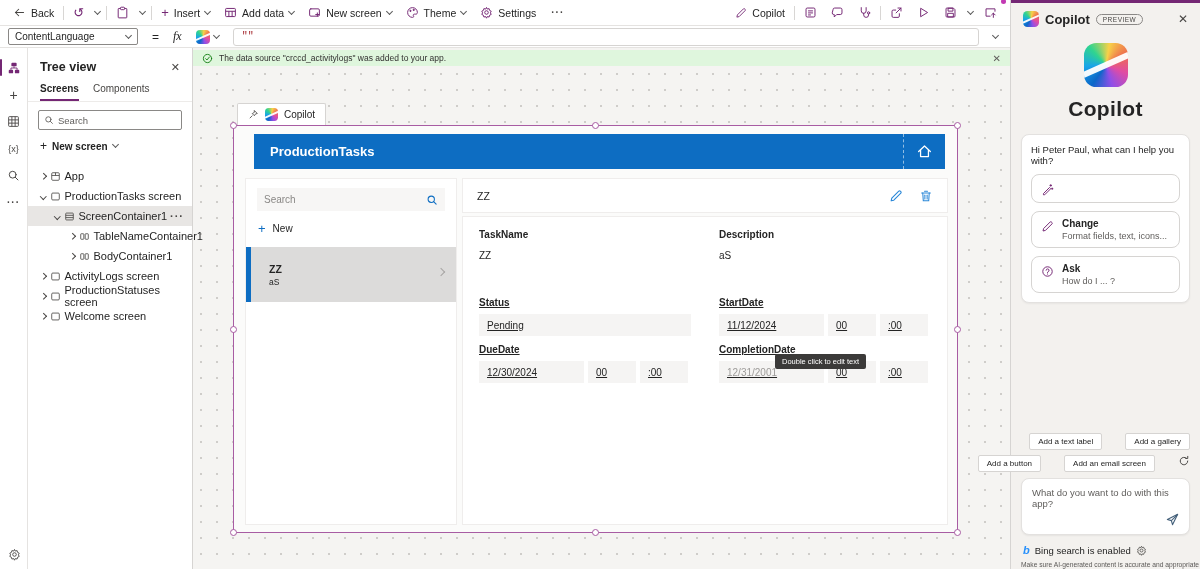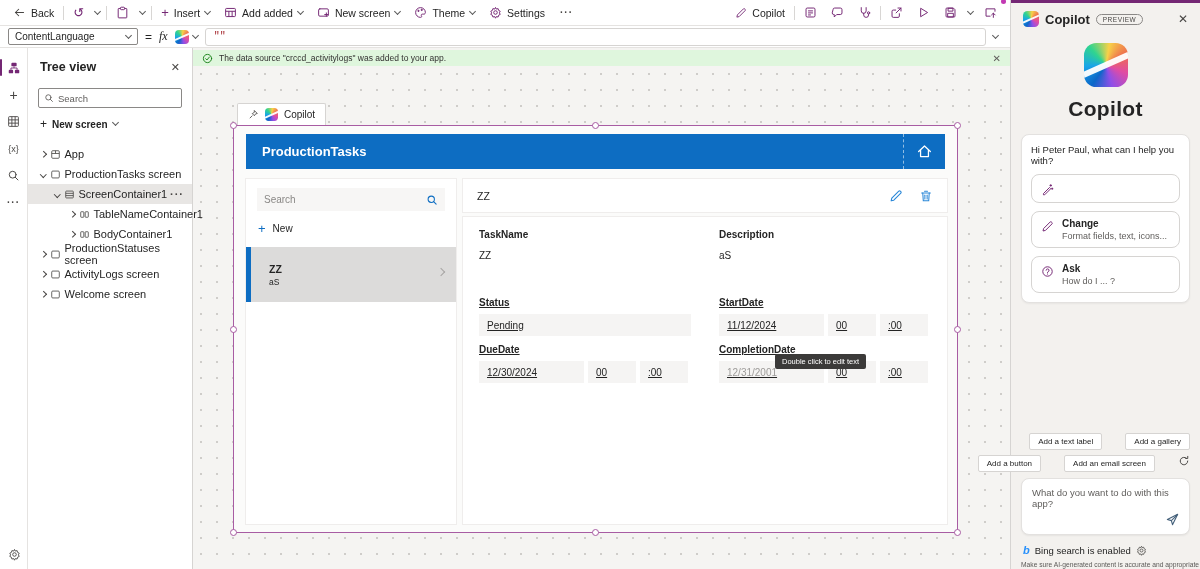--- a/index.html
+++ b/index.html
@@ -14,21 +14,21 @@
   .tb-btn { display:flex; align-items:center; gap:5px; height:24px; padding:0 7px; font-size:10.5px; color:#242424; cursor:default; border-radius:3px;}
   .tb-btn .glyph { color:#742774; }
   .sep { width:1px; height:14px; background:#d8d6d4; margin:0 2px; }
   .chev { width:5px; height:5px; border-right:1.2px solid #5b5b5b; border-bottom:1.2px solid #5b5b5b; transform:rotate(45deg); margin-top:-3px; }
   .spacer { flex:1; }
   .dotdot { color:#484644; letter-spacing:1px; font-weight:bold; padding:0 8px;}
   .reddot { position:absolute; right:-2px; top:-2px; width:5px; height:5px; border-radius:50%; background:#c239b3; }
 
   
   .fbar { position:absolute; left:0; top:26px; width:1010px; height:22px; background:#fff;
-          border-bottom:1px solid #e5e3e1; display:flex; align-items:center; padding:0 8px; gap:7px; z-index:30;}
+          border-bottom:1px solid #e5e3e1; display:flex; align-items:center; padding:0 8px; gap:14px; z-index:30;}
   .prop-select { width:130px; height:17px; border:1px solid #8a8886; border-radius:2px; display:flex; align-items:center;
                  justify-content:space-between; padding:0 6px; font-size:10px; background:#fff;}
   .fx { font-family:"Liberation Serif",serif; font-style:italic; font-size:12px; color:#242424; }
   .cp-chip { display:flex; align-items:center; gap:4px; }
   .fml-box { flex:1; height:18px; border:1px solid #d6d4d2; border-radius:3px; display:flex; align-items:center; padding:0 8px;
              font-family:"Liberation Mono",monospace; font-size:10px; color:#a4262c; background:#fff;}
 
   
   .rail { position:absolute; left:0; top:48px; width:28px; bottom:0; background:#fff; border-right:1px solid #e5e3e1; z-index:20;
           display:flex; flex-direction:column; align-items:center; padding-top:6px; }
@@ -65,21 +65,21 @@
   .canvas { position:absolute; left:0; right:0; top:18px; bottom:0;
             background-image:radial-gradient(circle,#cfcdca 1px,transparent 1px); background-size:16px 16px; }
 
   .screen { position:absolute; left:41px; top:60px; width:723px; height:406px; background:#fbfbfa; box-shadow:0 0 0 1px #ececea; }
   .selrect { position:absolute; left:40px; top:59px; width:725px; height:408px; border:1px solid #a85ca3; pointer-events:none; z-index:5;}
   .hdl { position:absolute; width:7px; height:7px; border-radius:50%; background:#fff; border:1px solid #a85ca3; }
 
   .cp-tab { position:absolute; left:44px; top:37px; height:22px; background:#fff; border:1px solid #d6d4d2; border-bottom:0;
             display:flex; align-items:center; gap:6px; padding:0 10px; font-size:10px; z-index:6; border-radius:2px 2px 0 0;}
 
-  .app-header { position:absolute; left:12px; top:8px; right:12px; height:35px; background:#0d6dc2; color:#fff;
+  .app-header { position:absolute; left:20px; top:8px; right:12px; height:35px; background:#0d6dc2; color:#fff;
                 display:flex; align-items:center; padding:0 0 0 16px; }
   .app-header .title { font-size:13px; font-weight:bold; }
   .app-header .home { margin-left:auto; height:100%; display:flex; align-items:center; padding:0 12px;
                       border-left:1px dashed rgba(255,255,255,.55); }
 
   .gallery { position:absolute; left:12px; top:53px; width:210px; height:345px; background:#fff; box-shadow:0 0 0 1px #efedec; }
   .gal-search { margin:9px 11px 0 11px; height:23px; background:#f7f6f5; display:flex; align-items:center; padding:0 7px; }
   .gal-search input { flex:1; border:0; outline:0; background:transparent; font-size:10px; font-family:inherit; }
   .gal-search input::placeholder { color:#8a8886; }
   .gal-new { display:flex; align-items:center; gap:7px; padding:10px 12px 8px 12px; font-size:10px; }
@@ -184,21 +184,21 @@
   </div>
   <div class="tb-btn">
     <span class="ic glyph">
         <svg width="13" height="13" viewBox="0 0 16 16" fill="none" stroke="currentColor" stroke-width="1.2">
           <rect x="2" y="3" width="12" height="10" rx="1"></rect>
           <line x1="2" y1="6.5" x2="14" y2="6.5"></line>
           <line x1="6" y1="6.5" x2="6" y2="13"></line>
           <line x1="10" y1="6.5" x2="10" y2="13"></line>
         </svg>
       </span>
-    <span>Add added</span>
+    <span>Add data</span>
     <span class="chev"></span>
   </div>
   <div class="tb-btn">
     <span class="ic glyph">
         <svg width="13" height="13" viewBox="0 0 16 16" fill="none" stroke="currentColor" stroke-width="1.2" stroke-linecap="round">
           <rect x="2" y="3.5" width="12" height="9" rx="1.5"></rect>
           <line x1="9.5" y1="10.5" x2="13.5" y2="10.5"></line>
           <line x1="11.5" y1="8.5" x2="11.5" y2="12.5"></line>
         </svg>
       </span>
@@ -367,20 +367,24 @@
         </svg>
       </span>
   </div>
 </div>
 
 <div class="tree">
   <div class="tree-head">
     <span class="tree-title">Tree view</span>
     <span class="xmark">✕</span>
   </div>
+  <div class="tree-tabs">
+    <span class="ttab sel">Screens</span>
+    <span class="ttab">Components</span>
+  </div>
   <div class="tree-search">
     <span class="ic">
         <svg width="10" height="10" viewBox="0 0 16 16" fill="none" stroke="currentColor" stroke-width="1.4" stroke-linecap="round">
           <circle cx="7" cy="7" r="4.2"></circle>
           <line x1="10.2" y1="10.2" x2="13.5" y2="13.5"></line>
         </svg>
       </span>
     <input placeholder="Search" style="">
   </div>
   <div class="tree-new">
@@ -441,30 +445,30 @@
         </span>
       <span>BodyContainer1</span>
     </div>
     <div class="trow" style="padding-left:13px">
       <span class="tchev right"></span>
       <span class="ticon ic">
           <svg width="11" height="11" viewBox="0 0 16 16" fill="none" stroke="currentColor" stroke-width="1.2">
             <rect x="2.5" y="3" width="11" height="10" rx="1.5"></rect>
           </svg>
         </span>
-      <span>ProductionStatuses screen</span>
+      <span>ActivityLogs screen</span>
     </div>
     <div class="trow" style="padding-left:13px">
       <span class="tchev right"></span>
       <span class="ticon ic">
           <svg width="11" height="11" viewBox="0 0 16 16" fill="none" stroke="currentColor" stroke-width="1.2">
             <rect x="2.5" y="3" width="11" height="10" rx="1.5"></rect>
           </svg>
         </span>
-      <span>ActivityLogs screen</span>
+      <span>ProductionStatuses screen</span>
     </div>
     <div class="trow" style="padding-left:13px">
       <span class="tchev right"></span>
       <span class="ticon ic">
           <svg width="11" height="11" viewBox="0 0 16 16" fill="none" stroke="currentColor" stroke-width="1.2">
             <rect x="2.5" y="3" width="11" height="10" rx="1.5"></rect>
           </svg>
         </span>
       <span>Welcome screen</span>
     </div>

